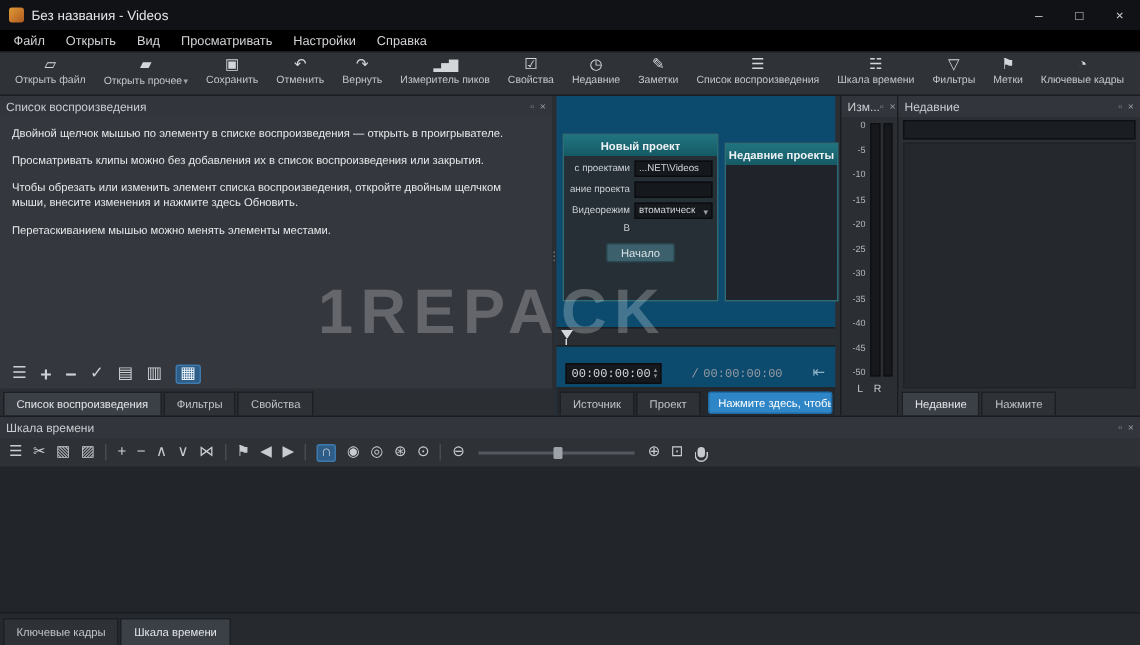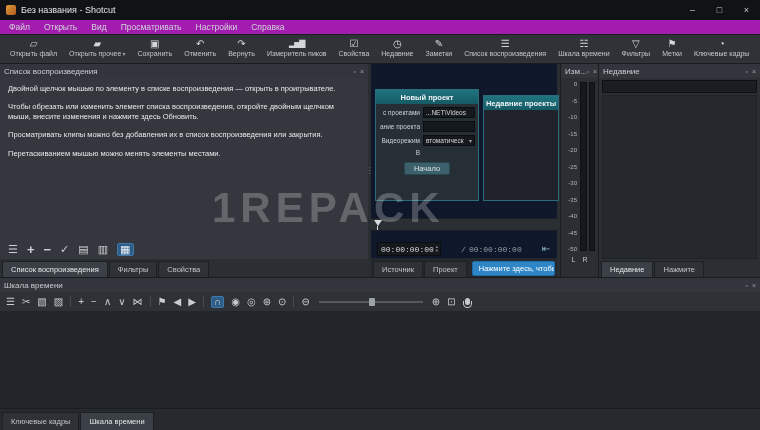--- a/index.html
+++ b/index.html
@@ -8,21 +8,21 @@
   .app { width:760px; height:430px; display:flex; flex-direction:column; position:relative; background:#2f3338; }
 
   
   .titlebar { height:20px; background:#101216; display:flex; align-items:center; padding-left:6px; gap:5px; flex:0 0 auto; }
   .app-icon { width:10px; height:10px; border-radius:2px; background:linear-gradient(135deg,#e09a35,#b05a20); flex:0 0 auto; }
   .title { font-size:9px; color:#e4e6e9; white-space:nowrap; }
   .win-controls { margin-left:auto; display:flex; height:100%; }
   .win-btn { width:27px; display:flex; align-items:center; justify-content:center; color:#c9ccd1; font-size:9px; }
 
   
-  .menubar { height:15px; background:#a21caf; display:flex; align-items:center; padding:0 2px; flex:0 0 auto; border-bottom:1px solid #1a1c20; }
+  .menubar { height:15px; background:#000000; display:flex; align-items:center; padding:0 2px; flex:0 0 auto; border-bottom:1px solid #1a1c20; }
   .menu-item { padding:0 7px; color:#d2d4d8; font-size:8.5px; white-space:nowrap; }
 
   
   .toolbar { height:29px; background:#2f3338; display:flex; align-items:flex-start; padding:2px 4px 0; flex:0 0 auto; border-bottom:1px solid #1a1c20; }
   .tool { display:flex; flex-direction:column; align-items:center; padding:0 6px; }
   .ticon { height:13px; font-size:10px; line-height:13px; color:#d4d7da; }
   .ticon.small { font-size:8px; letter-spacing:-1px; }
   .tlabel-row { display:flex; align-items:center; gap:1px; }
   .tlabel { font-size:7px; color:#c3c6cb; white-space:nowrap; }
   .caret { font-size:6px; color:#9aa0a6; }
@@ -40,21 +40,21 @@
   .help p { margin:0 0 8px; font-size:7.5px; line-height:1.35; color:#e6e8ea; max-width:350px; }
   .pl-toolbar { height:19px; display:flex; align-items:center; gap:9px; padding:0 8px; flex:0 0 auto; }
   .pl-icon { font-size:11px; color:#cdd0d4; line-height:1; }
   .pl-icon.bold { font-weight:bold; font-size:13px; }
   .icon-active { background:#2e5d88; border:1px solid #3d79ad; border-radius:2px; padding:0 2px; color:#e8f1f8; }
   .tabs { height:18px; display:flex; align-items:flex-end; padding:0 2px; gap:1px; flex:0 0 auto; background:#2b2e33; }
   .tab { height:16px; display:flex; align-items:center; padding:0 8px; background:#2e3136; border:1px solid #1c1f23; border-bottom:none; color:#c0c3c8; font-size:7.5px; white-space:nowrap; }
   .tab.active { background:#3b3f46; color:#e4e6e9; }
 
   
-  .player { width:186px; display:flex; flex-direction:column; background:#0f172a; flex:0 0 auto; }
+  .player { width:186px; display:flex; flex-direction:column; background:#0c4a6e; flex:0 0 auto; }
   .viewport { flex:1; position:relative; min-height:0; }
   .mini-panel { position:absolute; border:1px solid #2b6c7a; background:#262f36; display:flex; flex-direction:column; }
   .np { left:4px; top:25px; width:104px; height:112px; }
   .rp { left:112px; top:31px; width:76px; height:106px; }
   .mini-header { height:14px; background:linear-gradient(#20747f,#155a65); color:#eef2f4; font-size:7.5px; font-weight:bold; display:flex; align-items:center; justify-content:center; flex:0 0 auto; white-space:nowrap; overflow:hidden; }
   .np-row { display:flex; align-items:center; gap:3px; margin:3px 3px 0; }
   .np-label { width:41px; text-align:right; font-size:6.5px; color:#ccd0d4; flex:0 0 auto; white-space:nowrap; overflow:hidden; }
   .np-input { flex:1; height:11px; background:#15181c; border:1px solid #0b0d10; color:#d2d6da; font-size:6.5px; padding:0 2px; display:flex; align-items:center; justify-content:space-between; white-space:nowrap; overflow:hidden; }
   .np-start { margin:6px auto 0; width:46px; height:13px; background:#3c616c; border:1px solid #29454e; border-radius:2px; color:#d9e1e4; font-size:7.5px; display:flex; align-items:center; justify-content:center; }
   .rp-body { flex:1; background:#20242a; }
@@ -106,21 +106,21 @@
   
   .watermark { position:absolute; left:212px; top:184px; font-size:42px; font-weight:bold; letter-spacing:5px; color:rgba(255,255,255,0.24); z-index:40; pointer-events:none; white-space:nowrap; }
 </style>
 </head>
 <body>
 
 <div class="app">
 
   <div class="titlebar">
     <span class="app-icon"></span>
-    <span class="title">Без названия - Shotcut</span>
+    <span class="title">Без названия - Videos</span>
     <div class="win-controls">
       <span class="win-btn">–</span>
       <span class="win-btn">□</span>
       <span class="win-btn">×</span>
     </div>
   </div>
 
   <div class="menubar">
     <span class="menu-item">Файл</span>
     <span class="menu-item">Открыть</span>
@@ -197,22 +197,22 @@
     <div class="playlist">
       <div class="panel-header">
         <span>Список воспроизведения</span>
         <span class="dock-icons">
           <span>▫</span>
           <span>×</span>
         </span>
       </div>
       <div class="help">
         <p>Двойной щелчок мышью по элементу в списке воспроизведения — открыть в проигрывателе.</p>
+        <p>Просматривать клипы можно без добавления их в список воспроизведения или закрытия.</p>
         <p>Чтобы обрезать или изменить элемент списка воспроизведения, откройте двойным щелчком мыши, внесите изменения и нажмите здесь Обновить.</p>
-        <p>Просматривать клипы можно без добавления их в список воспроизведения или закрытия.</p>
         <p>Перетаскиванием мышью можно менять элементы местами.</p>
       </div>
       <div class="pl-toolbar">
         <span class="pl-icon">☰</span>
         <span class="pl-icon bold">+</span>
         <span class="pl-icon bold">−</span>
         <span class="pl-icon">✓</span>
         <span class="pl-icon">▤</span>
         <span class="pl-icon">▥</span>
         <span class="pl-icon icon-active">▦</span>

